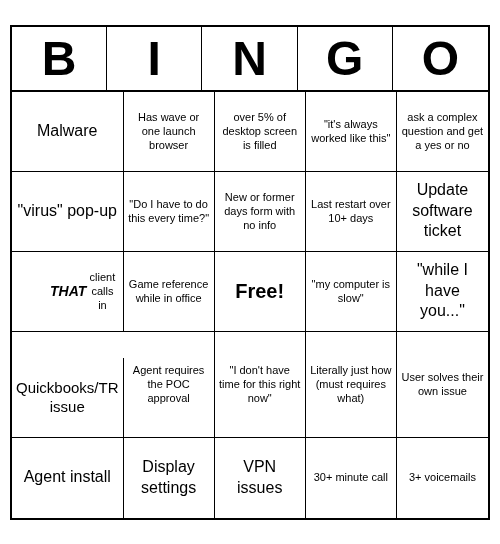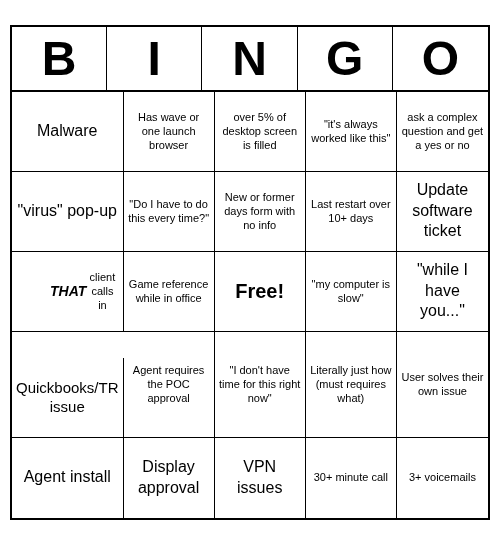--- a/index.html
+++ b/index.html
@@ -99,18 +99,18 @@
       <div class="cell">Game reference while in office</div>
       <div class="cell cell-free">Free!</div>
       <div class="cell">"my computer is slow"</div>
       <div class="cell cell-large">"while I have you..."</div>
       <div class="cell cell-small">Quickbooks/TR issue</div>
       <div class="cell">Agent requires the POC approval</div>
       <div class="cell">"I don't have time for this right now"</div>
       <div class="cell">Literally just how (must requires what)</div>
       <div class="cell">User solves their own issue</div>
       <div class="cell cell-large">Agent install</div>
-      <div class="cell cell-large">Display approval</div>
+      <div class="cell cell-large">Display settings</div>
       <div class="cell cell-large">VPN issues</div>
       <div class="cell">30+ minute call</div>
       <div class="cell">3+ voicemails</div>
     </div>
 </div>
 
 </body></html>

